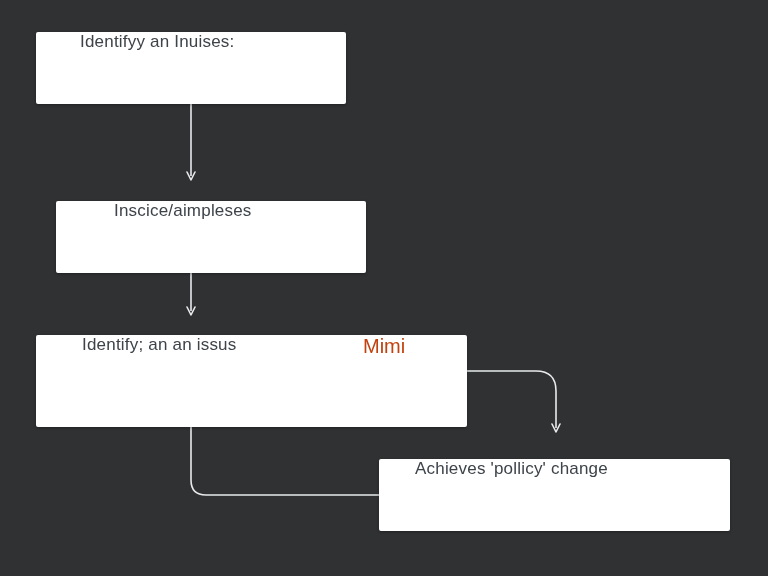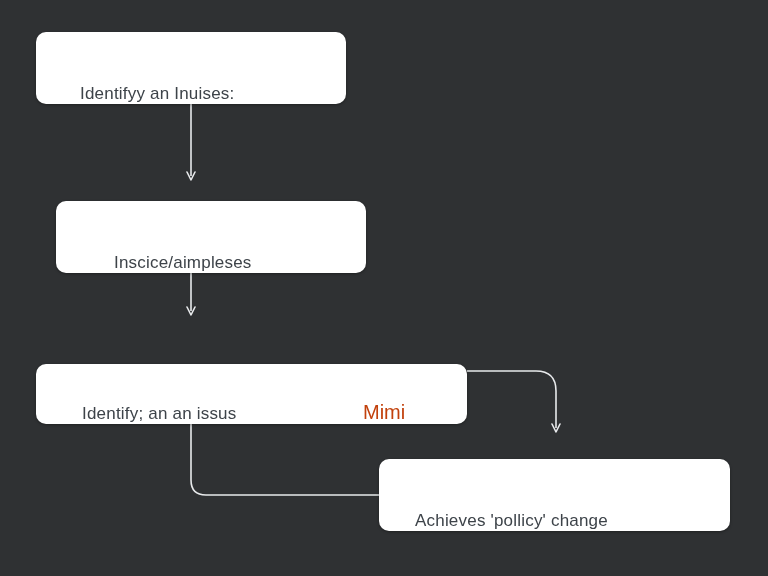--- a/index.html
+++ b/index.html
@@ -22,35 +22,35 @@
     position: absolute;
     left: 0;
     top: 0;
     width: 768px;
     height: 576px;
     pointer-events: none;
   }
   .node {
     position: absolute;
     background: #ffffff;
-    border-radius: 10px;
+    border-radius: 2px;
     box-shadow: 0 1px 3px rgba(0,0,0,0.35);
     display: flex;
-    align-items: flex-end;
+    align-items: flex-start;
     box-sizing: border-box;
   }
   .node-label {
     color: #3d4349;
     font-size: 17px;
     letter-spacing: 0.2px;
     white-space: nowrap;
   }
   .node-1 { left: 36px;  top: 32px;  width: 310px; height: 72px;  padding-left: 44px; }
   .node-2 { left: 36px;  top: 201px; width: 310px; height: 72px;  padding-left: 58px; margin-left: 20px; }
-  .node-3 { left: 36px;  top: 335px; width: 431px; height: 60px;  padding-left: 46px; margin-top: 29px; }
+  .node-3 { left: 36px;  top: 335px; width: 431px; height: 92px;  padding-left: 46px; }
   .node-4 { left: 379px; top: 459px; width: 351px; height: 72px;  padding-left: 36px; }
 
   .node-3 .side-label {
     position: absolute;
     left: 327px;
     color: #c2410c;
     font-size: 20px;
     white-space: nowrap;
   }
 </style>

